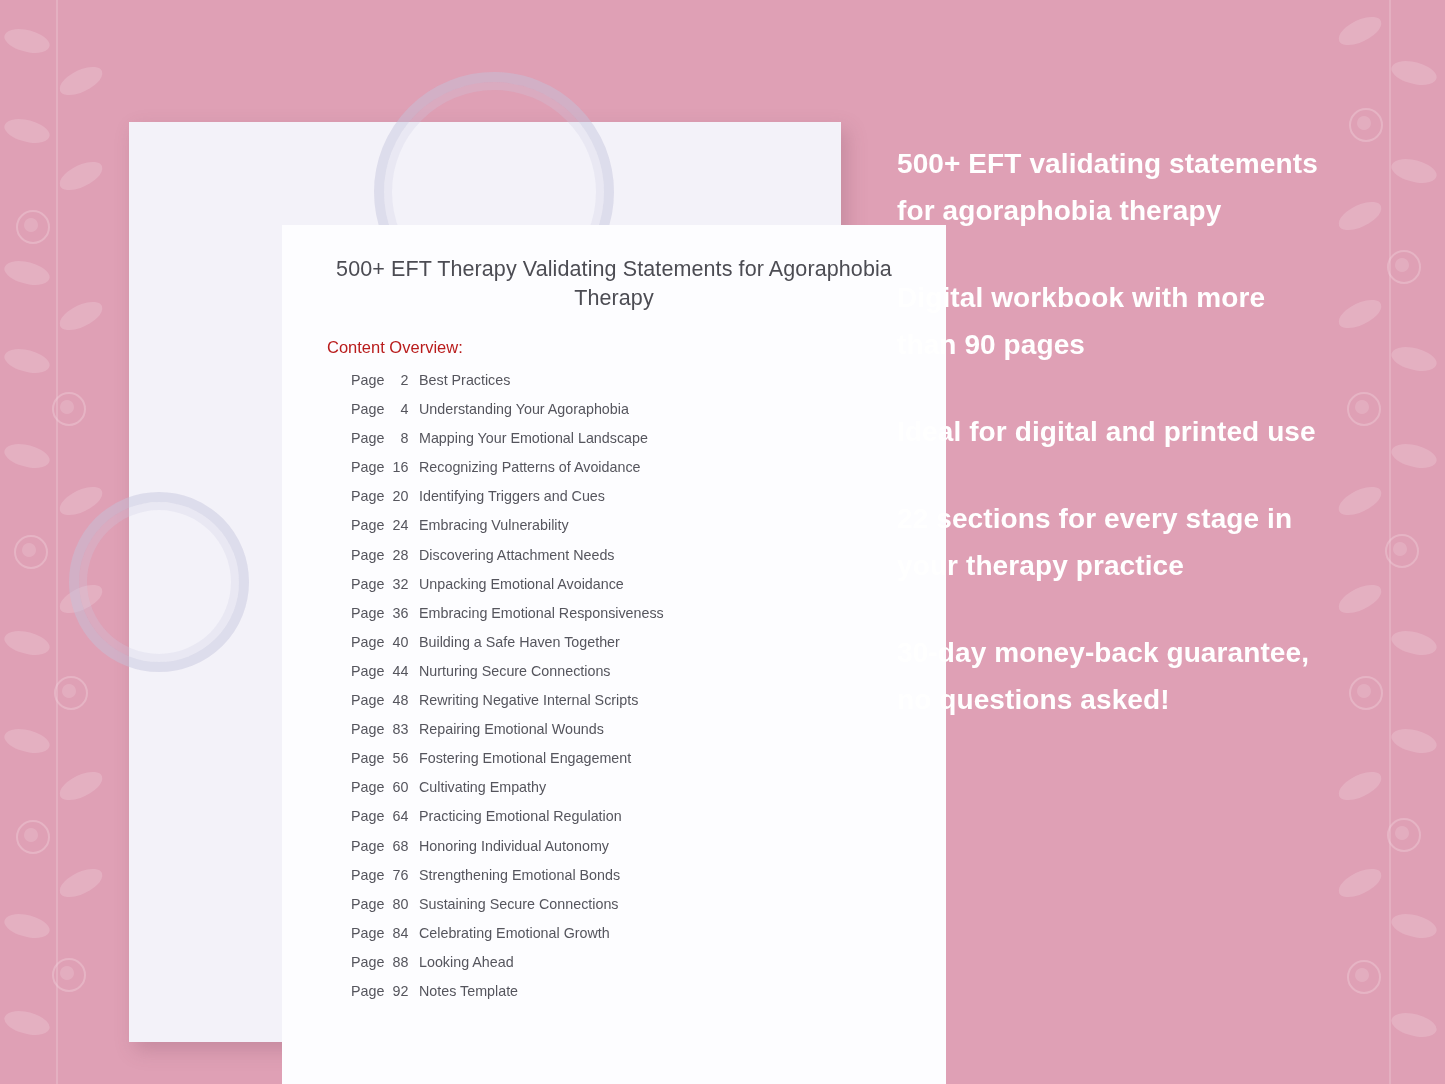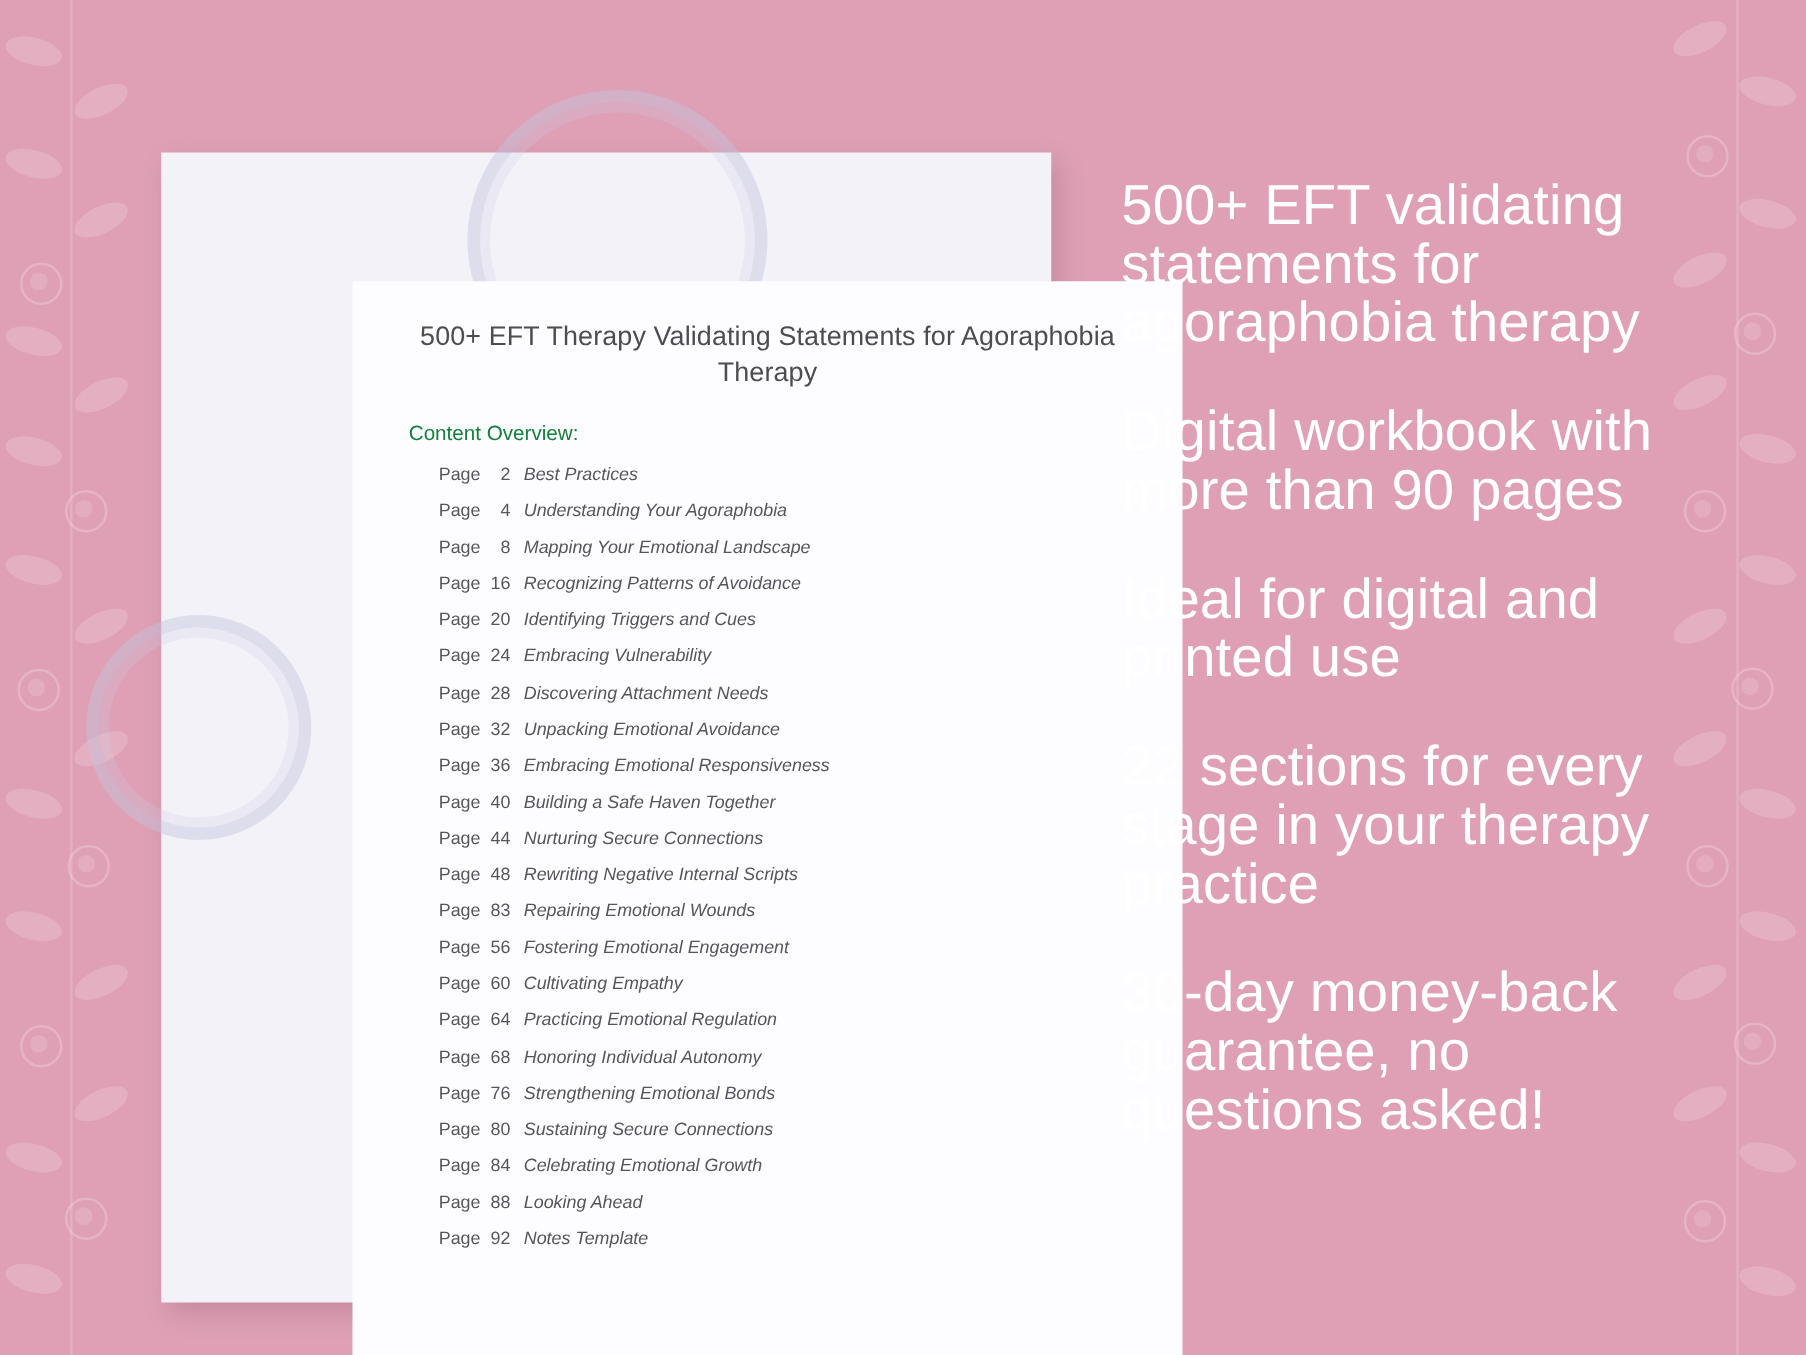--- a/index.html
+++ b/index.html
@@ -100,21 +100,21 @@
     line-height: 29px;
     color: #4c4c53;
     font-family: "Liberation Sans", sans-serif;
     letter-spacing: 0.1px;
   }
   .doc-overview-label {
     position: absolute;
     left: 45px;
     top: 113px;
     font-size: 16.5px;
-    color: #15803d;
+    color: #b91c1c;
   }
   .toc {
     position: absolute;
     left: 69px;
     top: 147px;
     width: 560px;
   }
   .toc-row {
     display: flex;
     align-items: baseline;
@@ -128,37 +128,37 @@
     width: 62px;
     text-align: left;
   }
   .toc-page .pn {
     display: inline-block;
     min-width: 20px;
     text-align: right;
   }
   .toc-title {
     padding-left: 6px;
-    font-style: italic;
   }
 
   
   .bullets {
     position: absolute;
     left: 897px;
     top: 140px;
     width: 430px;
     color: #ffffff;
   }
   .bullet {
-    font-size: 45px;
+    font-size: 28px;
     line-height: 47px;
     margin-bottom: 40px;
     letter-spacing: 0.1px;
     font-family: "Liberation Sans", sans-serif;
+    font-weight: bold;
   }
   .bullet:last-child { margin-bottom: 0; }
 </style>
 </head>
 <body>
 
 <div class="floral-band left">
   <div class="leaf-stem"></div>
   <div class="leaf" style="left:4px;  top:30px;  transform:rotate(20deg);"></div>
   <div class="leaf" style="left:58px; top:70px;  transform:rotate(-20deg);"></div>

